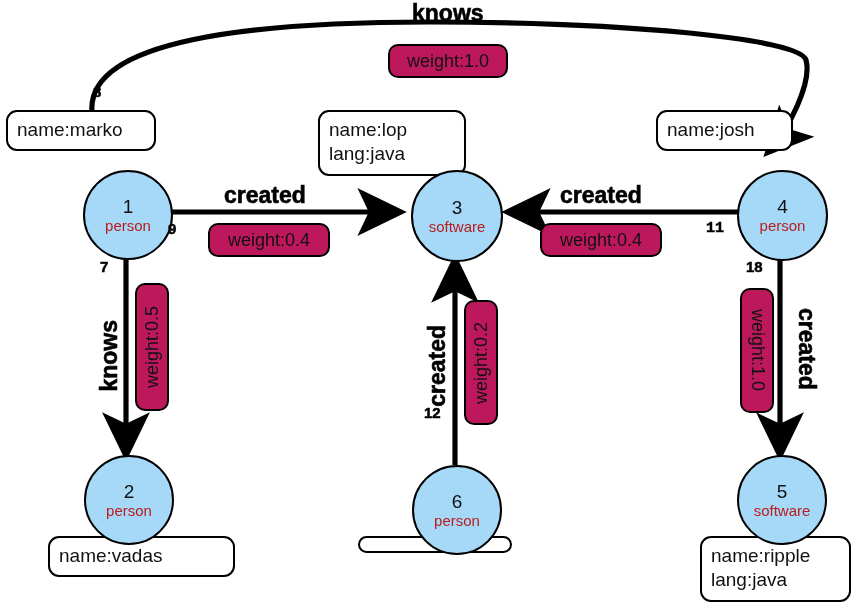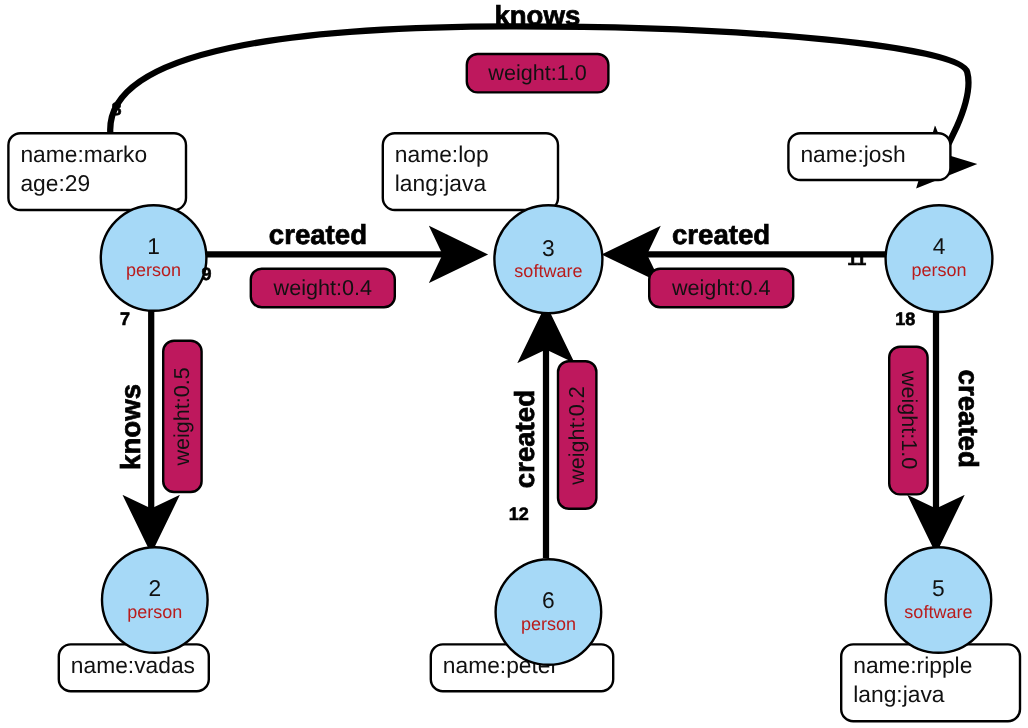--- a/index.html
+++ b/index.html
@@ -65,38 +65,36 @@
       <path d="M 126,254 L 126,455" marker-end="url(#ah)"></path>
 
       <path d="M 780,254 L 780,455" marker-end="url(#ah)"></path>
 
       <path d="M 455,465 L 455,260" marker-end="url(#ah)"></path>
     </g>
   </svg>
 
   <div class="propbox" style="left:6px;top:110px;width:150px;">
     <div>name:marko</div>
-    <div>age:29</div>
   </div>
 
   <div class="propbox" style="left:318px;top:110px;width:148px;">
     <div>name:lop</div>
     <div>lang:java</div>
   </div>
 
   <div class="propbox" style="left:608px;top:110px;width:137px;margin-left:48px;">
     <div>name:josh</div>
   </div>
 
-  <div class="propbox" style="left:48px;top:536px;width:127px;">
+  <div class="propbox" style="left:48px;top:536px;width:187px;">
     <div>name:vadas</div>
   </div>
 
   <div class="propbox" style="left:358px;top:536px;width:154px;">
-    <div>name:peter</div>
   </div>
 
   <div class="propbox" style="left:700px;top:536px;width:151px;">
     <div>name:ripple</div>
     <div>lang:java</div>
   </div>
 
   <div class="node" style="left: 83px; top: 170px; width: 86px; height: 86px; --nodefill: #a6d9f7;">
     <span class="nid">1</span>
     <span class="nlbl">person</span>
@@ -148,21 +146,21 @@
   <div class="chip vert up" style="left:135px;top:283px;width:34px;height:128px;">weight:0.5</div>
 
   <div class="chip vert up" style="left:464px;top:300px;width:34px;height:125px;">weight:0.2</div>
 
   <div class="chip vert" style="left:740px;top:288px;width:34px;height:125px;">weight:1.0</div>
 
   <div class="eid" style="left:93px;top:83px;">8</div>
 
   <div class="eid" style="left:168px;top:220px;">9</div>
 
-  <div class="eid" style="left:706px;top:208px;">11</div>
+  <div class="eid" style="left:706px;top:220px;font-family:Liberation Mono, monospace;">11</div>
 
   <div class="eid" style="left:100px;top:258px;">7</div>
 
   <div class="eid" style="left:746px;top:258px;">18</div>
 
-  <div class="eid" style="left:424px;top:420px;">12</div>
+  <div class="eid" style="left:424px;top:404px;">12</div>
 
 </div>
 
 </body></html>

